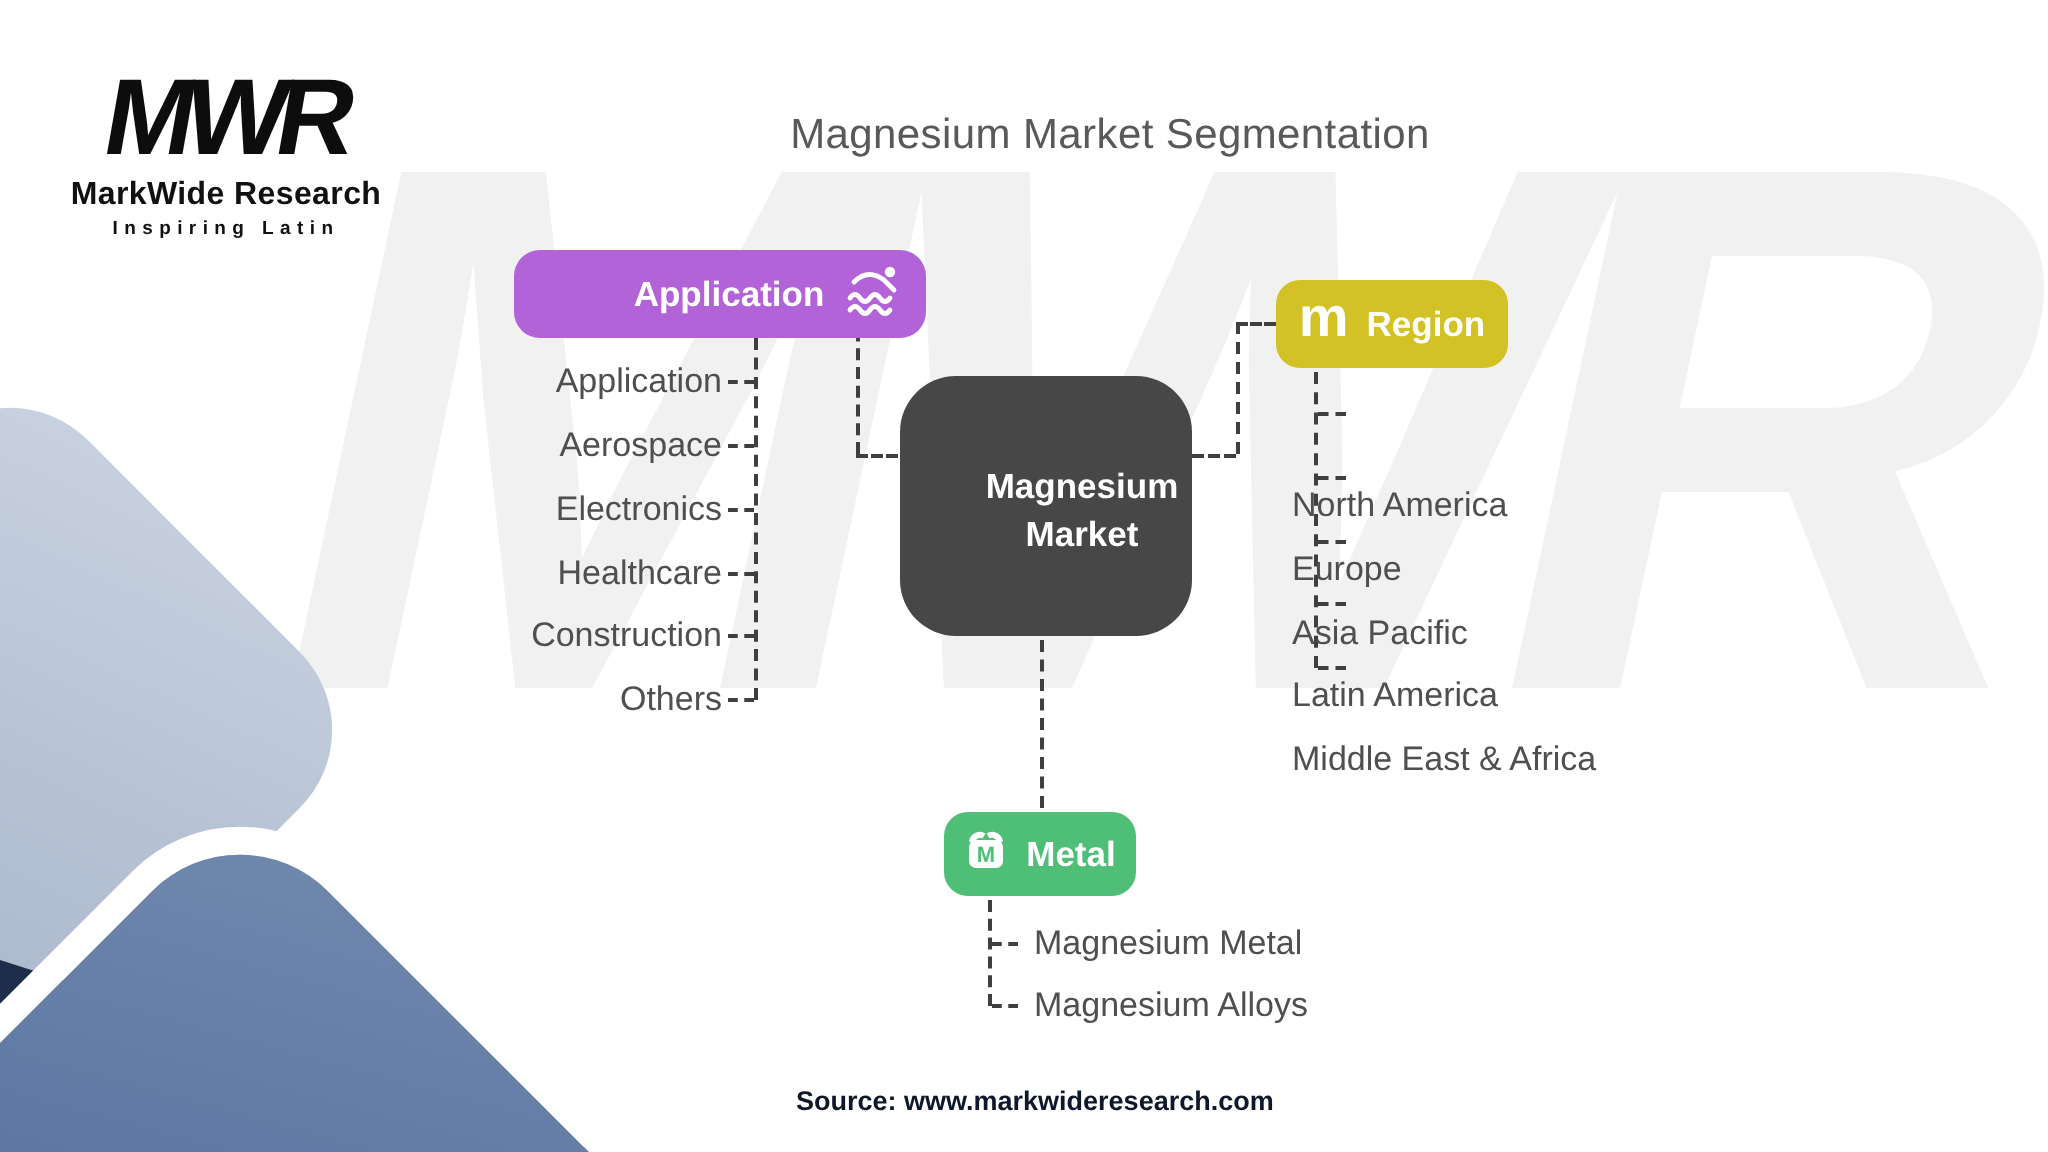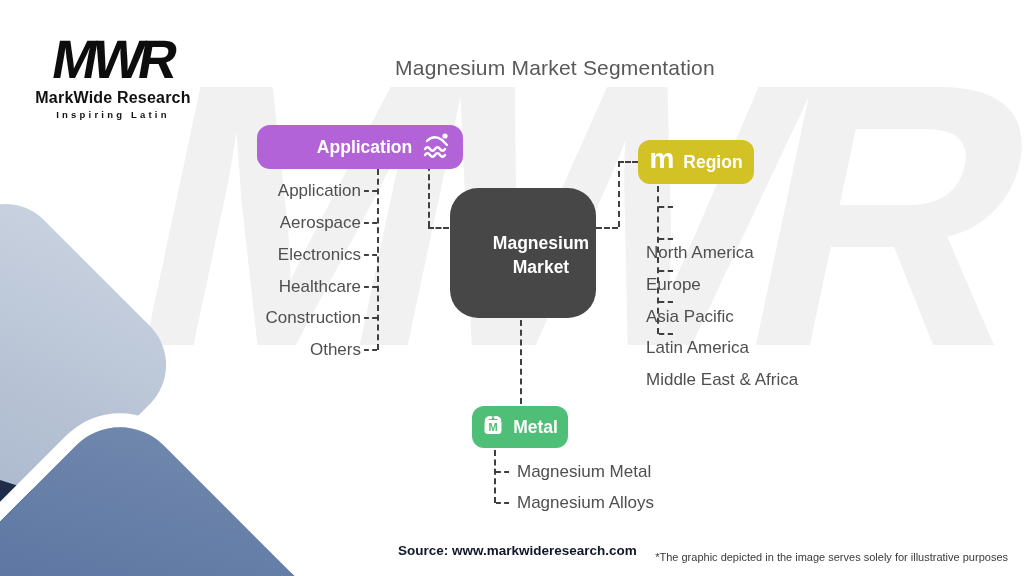--- a/index.html
+++ b/index.html
@@ -163,15 +163,14 @@
   <div class="item region" style="top:197px">North America</div>
   <div class="item region" style="top:229px">Europe</div>
   <div class="item region" style="top:261px">Asia Pacific</div>
   <div class="item region" style="top:292px">Latin America</div>
   <div class="item region" style="top:324px">Middle East &amp; Africa</div>
 
   <div class="item type" style="top:462px">Magnesium Metal</div>
   <div class="item type" style="top:493px">Magnesium Alloys</div>
 
   <div class="source">Source: www.markwideresearch.com</div>
-  <div class="disclaimer">*The graphic depicted in the image serves solely for illustrative purposes</div>
 
 </div>
 
 </body></html>

